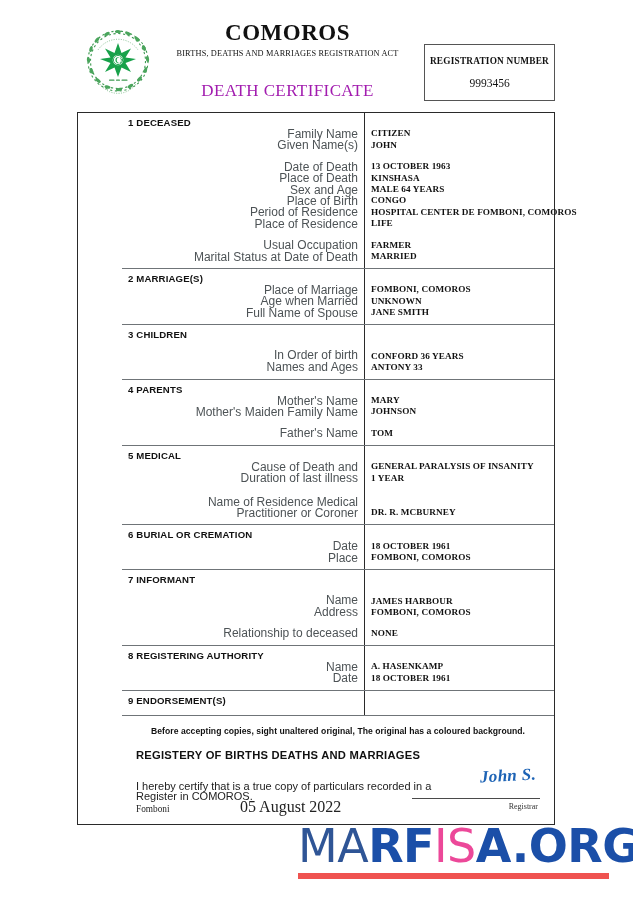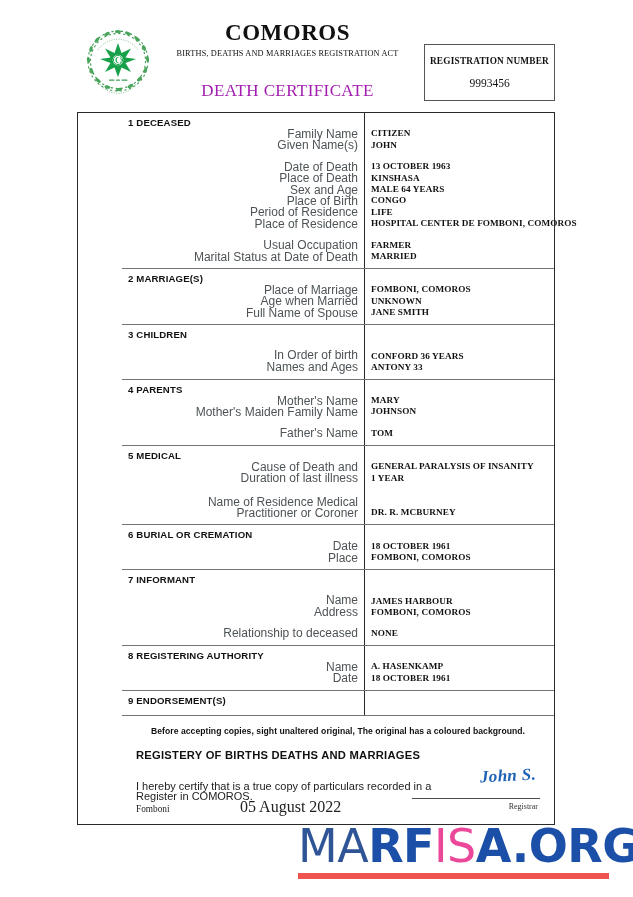--- a/index.html
+++ b/index.html
@@ -328,22 +328,22 @@
       </div>
     </div>
     <div class="sec-right">
       <div class="val" style="visibility:hidden">.</div>
       <div class="val">CITIZEN</div>
       <div class="val">JOHN</div>
       <div class="val sp">13 OCTOBER 1963</div>
       <div class="val">KINSHASA</div>
       <div class="val">MALE 64 YEARS</div>
       <div class="val">CONGO</div>
+      <div class="val">HOSPITAL CENTER DE FOMBONI, COMOROS</div>
       <div class="val">LIFE</div>
-      <div class="val">HOSPITAL CENTER DE FOMBONI, COMOROS</div>
       <div class="val sp">FARMER</div>
       <div class="val">MARRIED</div>
     </div>
   </div>
 
   <div class="section">
     <div class="sec-left">
       <div class="sec-head">2 MARRIAGE(S)</div>
       <div class="labels">
         <div class="lbl">Place of Marriage</div>

